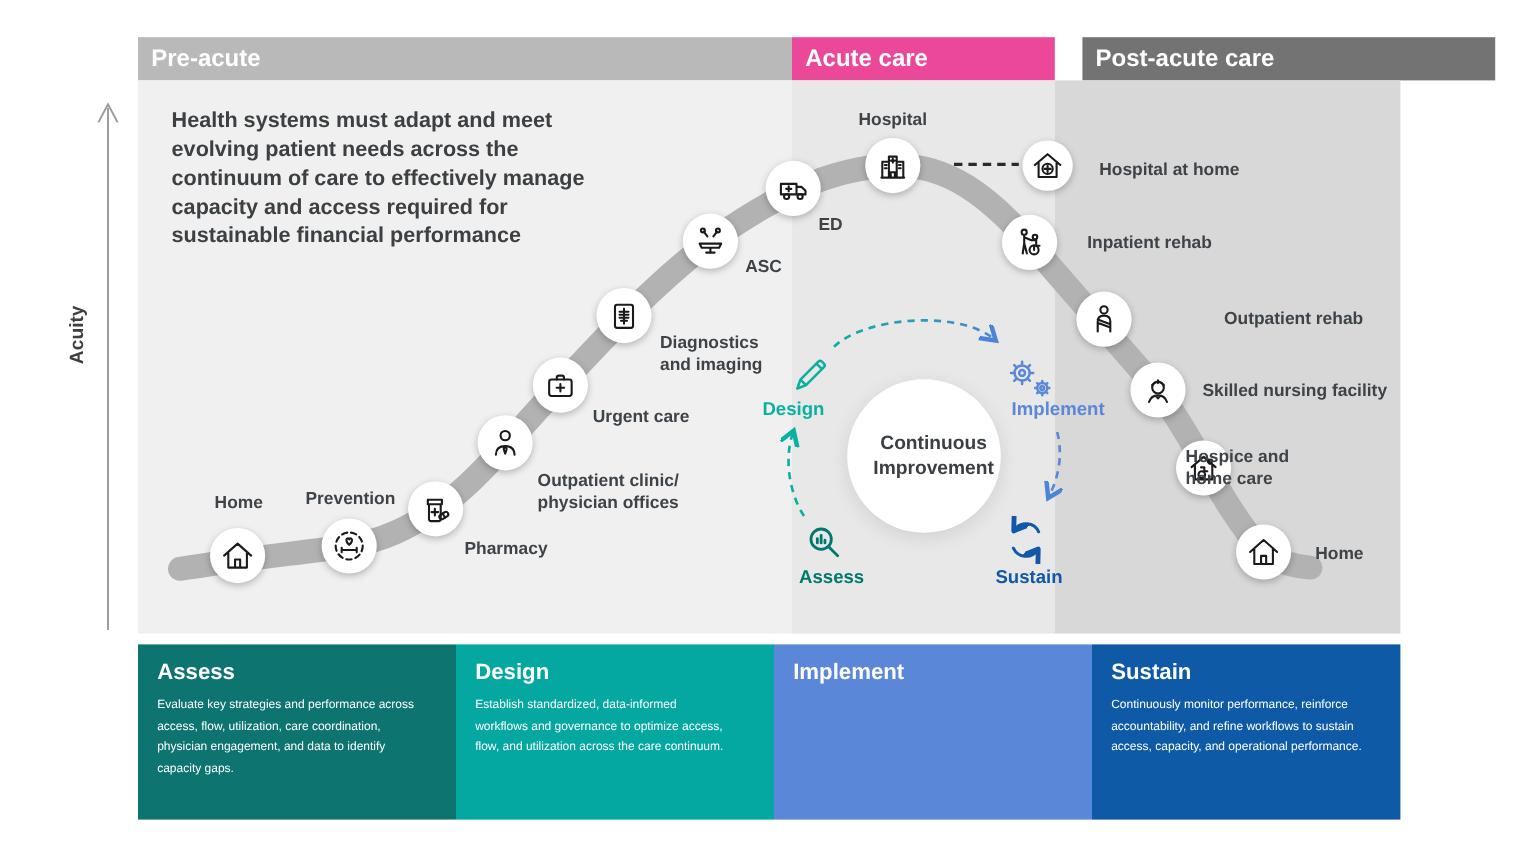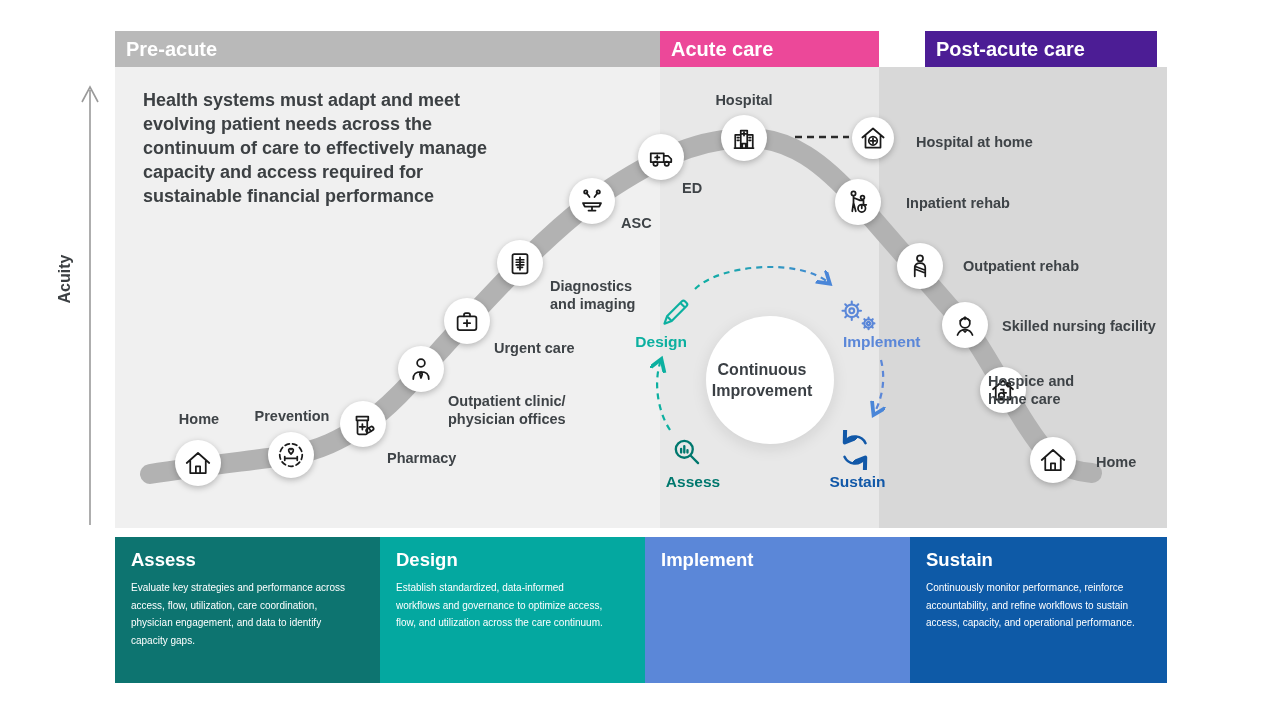--- a/index.html
+++ b/index.html
@@ -2,39 +2,39 @@
 <html><head>
 <meta charset="utf-8">
 <style>
   html,body{margin:0;padding:0;background:#ffffff;}
   .canvas{position:relative;width:1280px;height:720px;background:#ffffff;overflow:hidden;
           font-family:"Liberation Sans",sans-serif;}
   .hband{position:absolute;top:31px;height:36px;color:#ffffff;font-weight:bold;font-size:20px;
          line-height:36px;padding-left:11px;box-sizing:border-box;}
   .hb-pre{left:115px;width:545px;background:#b9b9b9;}
   .hb-acute{left:660px;width:219px;background:#ec4899;}
-  .hb-post{left:925px;width:232px;background:#4c1d95;}
+  .hb-post{left:902px;width:344px;background:#737373;}
   .body-sec{position:absolute;top:67px;height:461px;}
   .bs-pre{left:115px;width:545px;background:#f0f0f0;}
   .bs-acute{left:660px;width:219px;background:#e8e8e8;}
   .bs-post{left:879px;width:288px;background:#d8d8d8;}
   .overlay{position:absolute;left:0;top:0;width:1280px;height:720px;pointer-events:none;}
   .axis-label{position:absolute;left:30px;top:270px;width:70px;transform:rotate(-90deg);
               transform-origin:center;font-weight:bold;font-size:16px;color:#3c4043;text-align:center;}
   .intro{position:absolute;left:143px;top:88px;width:372px;font-weight:bold;font-size:18px;
          line-height:24px;color:#3c4043;}
   .node{position:absolute;width:46px;height:46px;background:#ffffff;border-radius:50%;
         box-shadow:0 2px 6px rgba(0,0,0,0.25);display:flex;align-items:center;justify-content:center;}
   .node svg{width:30px;height:30px;stroke:#1a1a1a;stroke-width:1.4;fill:none;
             stroke-linecap:round;stroke-linejoin:round;}
   .node.sm{width:42px;height:42px;}
   .nlabel{position:absolute;font-weight:bold;font-size:14.5px;line-height:18px;color:#3e4347;}
   .cycle-circle{position:absolute;left:706px;top:316px;width:128px;height:128px;border-radius:50%;
         background:#ffffff;box-shadow:0 4px 16px rgba(0,0,0,0.10);display:flex;align-items:center;
-        justify-content:flex-start;text-align:center;font-weight:bold;font-size:16px;line-height:21px;color:#3a3f44;}
+        justify-content:flex-end;text-align:center;font-weight:bold;font-size:16px;line-height:21px;color:#3a3f44;}
   .cyc-label{position:absolute;font-weight:bold;font-size:15.5px;}
   .cyc-icon{position:absolute;}
   .cyc-icon svg{fill:none;stroke-linecap:round;stroke-linejoin:round;}
   .phase{position:absolute;top:537px;height:146px;color:#ffffff;box-sizing:border-box;
          padding:12px 14px 0 16px;}
   .ph-0{left:115px;width:265px;background:#0d7470;}
   .ph-1{left:380px;width:265px;background:#04a8a0;}
   .ph-2{left:645px;width:265px;background:#5b87d8;}
   .ph-3{left:910px;width:257px;background:#0e5aa7;}
   .phase h3{margin:0;font-size:18.5px;font-weight:bold;}
@@ -187,21 +187,21 @@
   <div class="nlabel" style="left:251px;top:407px;width:82px;text-align:center">Prevention</div>
   <div class="nlabel" style="left:387px;top:449px;width:80px">Pharmacy</div>
   <div class="nlabel" style="left:448px;top:392px;width:126px">Outpatient clinic/ physician offices</div>
   <div class="nlabel" style="left:494px;top:339px;width:92px">Urgent care</div>
   <div class="nlabel" style="left:550px;top:277px;width:100px">Diagnostics and imaging</div>
   <div class="nlabel" style="left:621px;top:214px;width:46px">ASC</div>
   <div class="nlabel" style="left:682px;top:179px;width:36px">ED</div>
   <div class="nlabel" style="left:711px;top:91px;width:66px;text-align:center">Hospital</div>
   <div class="nlabel" style="left:916px;top:133px;width:140px">Hospital at home</div>
   <div class="nlabel" style="left:906px;top:194px;width:130px">Inpatient rehab</div>
-  <div class="nlabel" style="left:963px;top:257px;width:140px">Outpatient rehab</div>
+  <div class="nlabel" style="left:1020px;top:257px;width:140px">Outpatient rehab</div>
   <div class="nlabel" style="left:1002px;top:317px;width:170px">Skilled nursing facility</div>
   <div class="nlabel" style="left:988px;top:372px;width:100px">Hospice and home care</div>
   <div class="nlabel" style="left:1096px;top:453px;width:60px">Home</div>
 
   <div class="cycle-circle">
     <span style="width:112px">Continuous Improvement</span>
   </div>
 
   <div class="cyc-icon" style="left:656px;top:293px">
     <svg width="36" height="36" viewBox="0 0 34 34" style="stroke:#0cb0a0;stroke-width:2">

